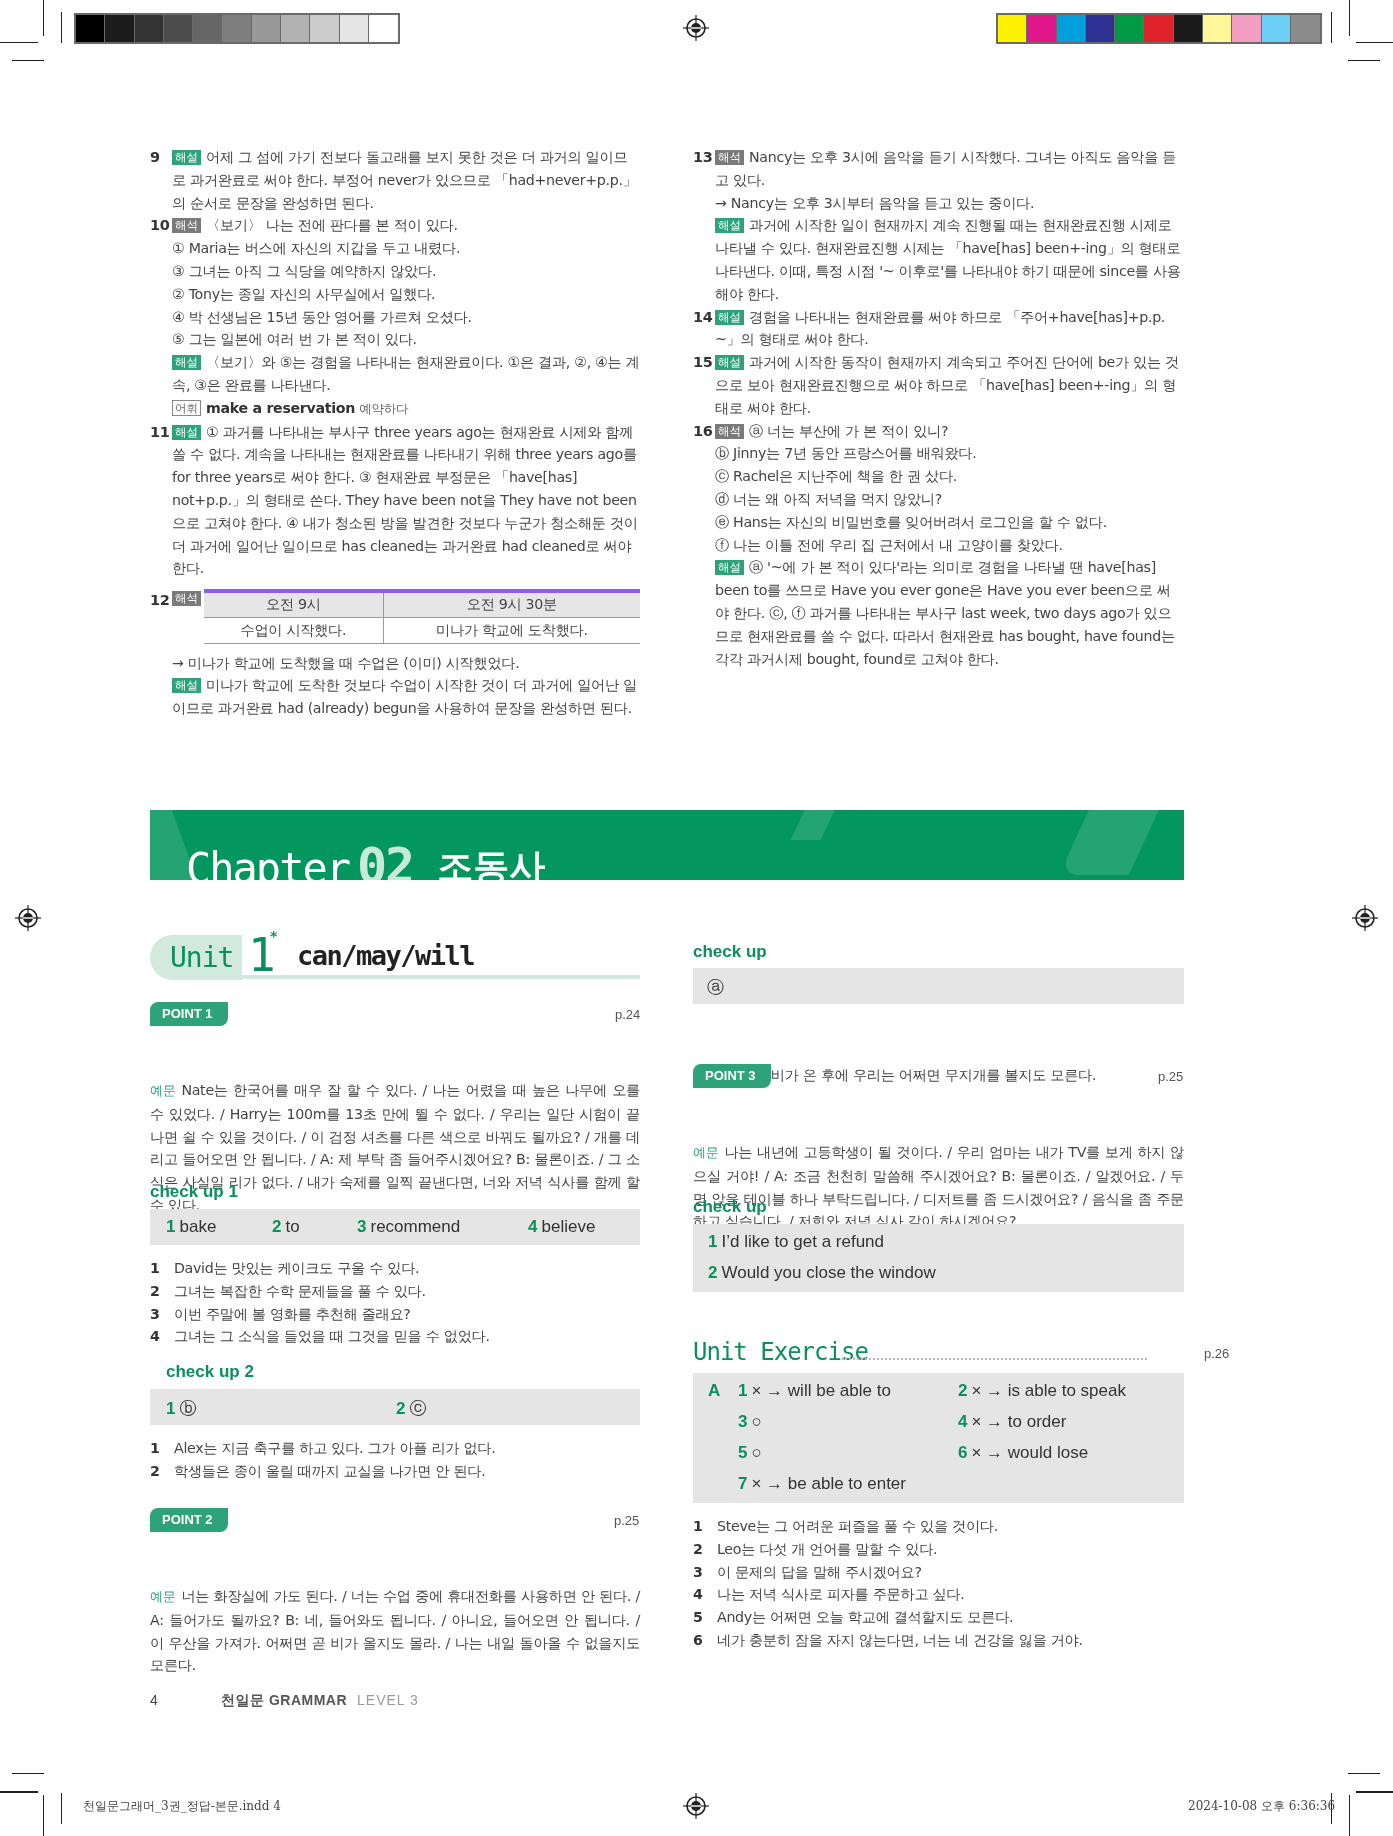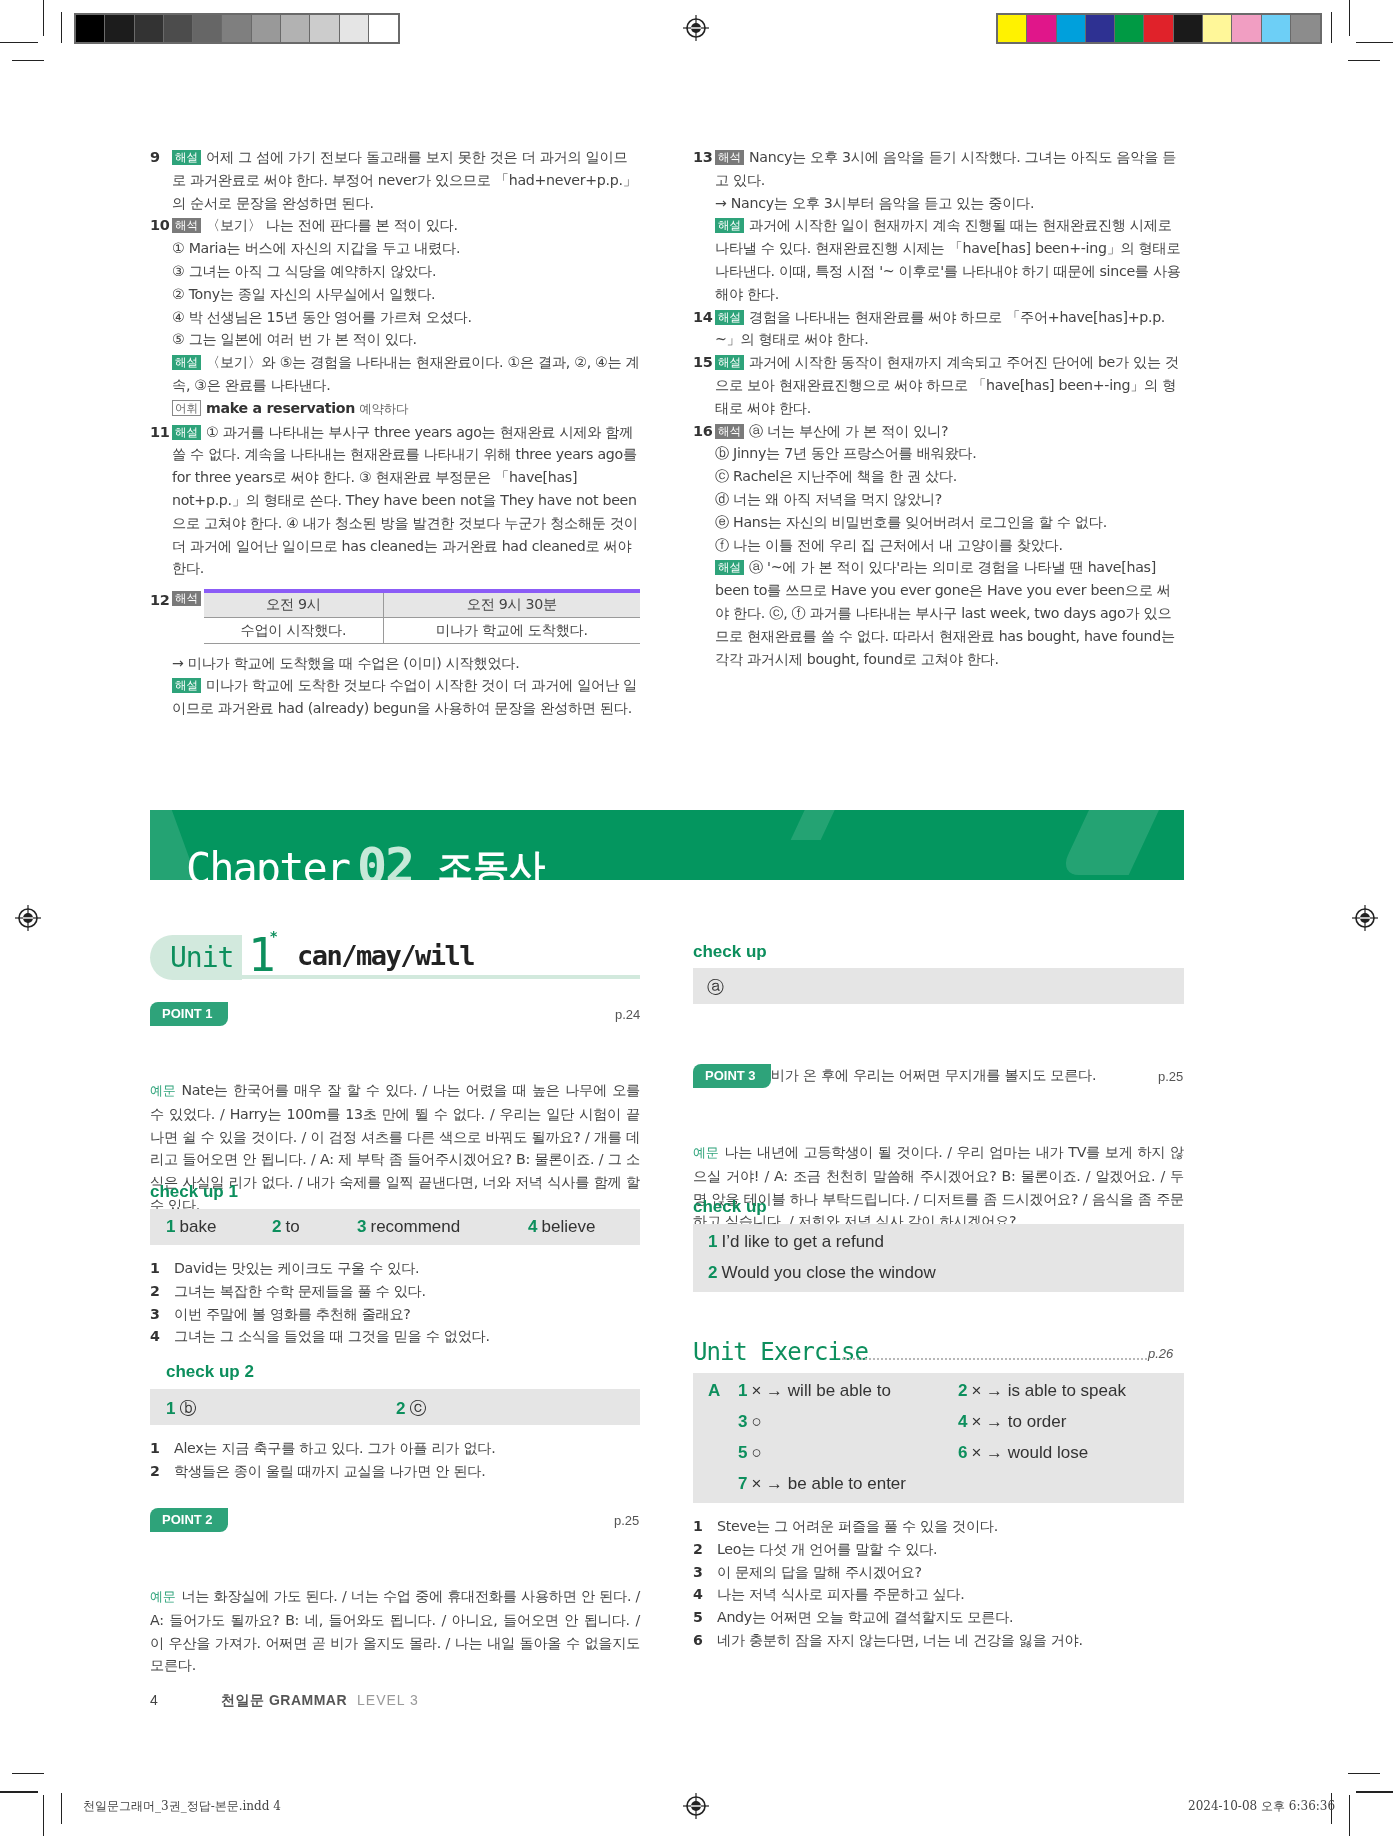--- a/index.html
+++ b/index.html
@@ -277,21 +277,21 @@
 </div>
 
 <div class="checkup" style="left:693px;top:1197px;">check up</div>
 <div class="ansbox" style="left:693px;top:1224px;width:491px;height:68px;">
   <div class="ans-item" style="left:15px;top:8px;"><span class="g">1</span><span>I’d like to get a refund</span></div>
   <div class="ans-item" style="left:15px;top:39px;"><span class="g">2</span><span>Would you close the window</span></div>
 </div>
 
 <div class="ue-title">Unit Exercise</div>
 <div class="ue-dots"></div>
-<div class="pageref" style="left:1148px;top:1346px;font-style:italic;">p.26</div>
+<div class="pageref" style="left:1204px;top:1346px;">p.26</div>
 <div class="ansbox" style="left:693px;top:1373px;width:491px;height:130px;">
   <div class="ans-item" style="left:15px;top:8px;color:#0d8f5d;font-weight:bold;">A</div>
   <div class="ans-item" style="left:45px;top:8px;"><span class="g">1</span><span>× → will be able to</span></div>
   <div class="ans-item" style="left:265px;top:8px;"><span class="g">2</span><span>× → is able to speak</span></div>
   <div class="ans-item" style="left:45px;top:39px;"><span class="g">3</span><span>○</span></div>
   <div class="ans-item" style="left:265px;top:39px;"><span class="g">4</span><span>× → to order</span></div>
   <div class="ans-item" style="left:45px;top:70px;"><span class="g">5</span><span>○</span></div>
   <div class="ans-item" style="left:265px;top:70px;"><span class="g">6</span><span>× → would lose</span></div>
   <div class="ans-item" style="left:45px;top:101px;"><span class="g">7</span><span>× → be able to enter</span></div>
 </div>

